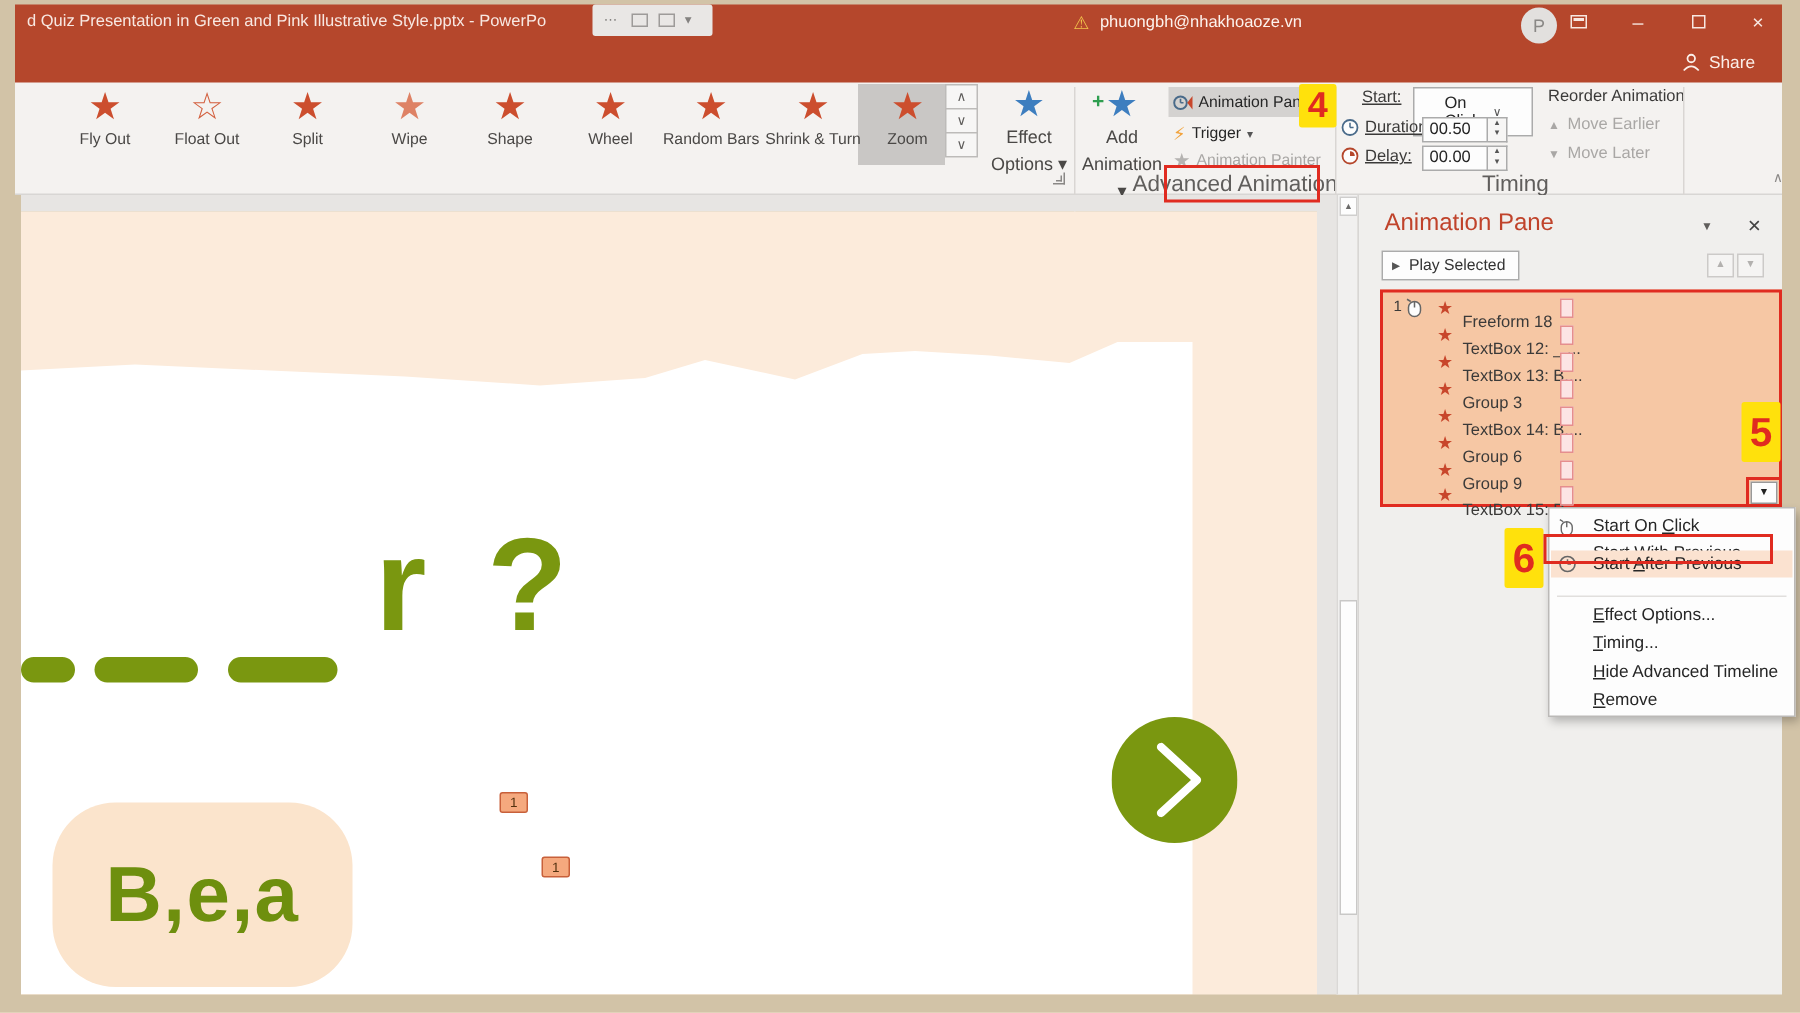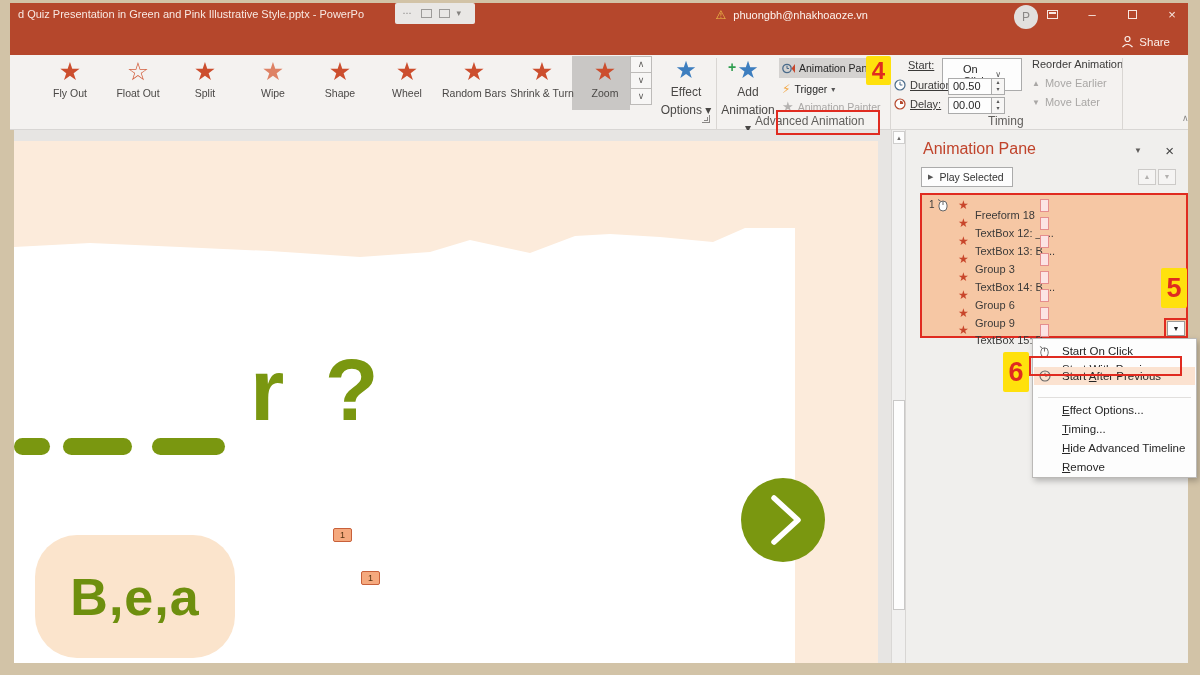--- a/index.html
+++ b/index.html
@@ -36,21 +36,21 @@
   .effopts { position:absolute; left:648px; top:2px; width:56px; height:56px; text-align:center; }
   .effopts .star { font-size:24px; color:#3D7EBF; display:block; line-height:25px; }
   .efftxt { font-size:12px; color:#4A4846; line-height:12px; }
   .vsep { position:absolute; top:3px; width:1px; height:110px; background:#D9D6D3; }
   .addanim { position:absolute; left:710px; top:2px; width:56px; height:56px; text-align:center; }
   .addanim .star { font-size:24px; color:#3D7EBF; display:block; line-height:25px; position:relative; }
   .addanim .plus { position:absolute; left:8px; top:-2px; color:#2E9E4F; font-size:14px; font-weight:bold; }
   .animpane-btn { position:absolute; left:769px; top:3px; width:97px; height:20px; background:#D4D2D0; display:flex; align-items:center; gap:3px; padding-left:3px; font-size:10.5px; color:#262626; }
   .trigger-row { position:absolute; left:772px; top:27px; font-size:10.5px; color:#262626; display:flex; gap:4px; align-items:center; }
   .painter-row { position:absolute; left:772px; top:44px; font-size:10.5px; color:#A9A7A5; display:flex; gap:4px; align-items:center; }
-  .grplabel { position:absolute; top:59px; font-size:12px; color:#605E5C; }
+  .grplabel { position:absolute; top:59px; font-size:15px; color:#605E5C; }
   .launcher { position:absolute; left:692px; top:60px; width:8px; height:8px; border-right:1px solid #8A8886; border-bottom:1px solid #8A8886; }
   .launcher::after { content:""; position:absolute; right:1px; bottom:1px; width:3px; height:3px; border-right:1px solid #8A8886; border-bottom:1px solid #8A8886; }
 
   .timing-row { position:absolute; font-size:11px; color:#3B3A39; display:flex; align-items:center;text-decoration:underline; }
   .combo { width:80px; height:33px; background:#FDFDFD; border:1px solid #ABABAB; font-size:11px; color:#262626; padding:1px 20px; display:flex; justify-content:space-between; align-items:center; }
   .spinbox { width:44px; height:17px; background:#FDFDFD; border:1px solid #ABABAB; font-size:11px; color:#262626; padding:1px 4px; }
   .spinner { width:13px; height:17px; border:1px solid #ABABAB; border-left:none; background:#F7F6F5; font-size:6px; color:#555; text-align:center; line-height:7px; }
   .clock-ic { width:12px; height:12px; margin-right:4px; }
   .reorder { position:absolute; left:1022px; top:3px; font-size:11px; color:#3B3A39; }
   .reorder .dis { color:#A9A7A5; font-size:11px; margin-top:7px; display:flex; gap:5px; align-items:center; }

